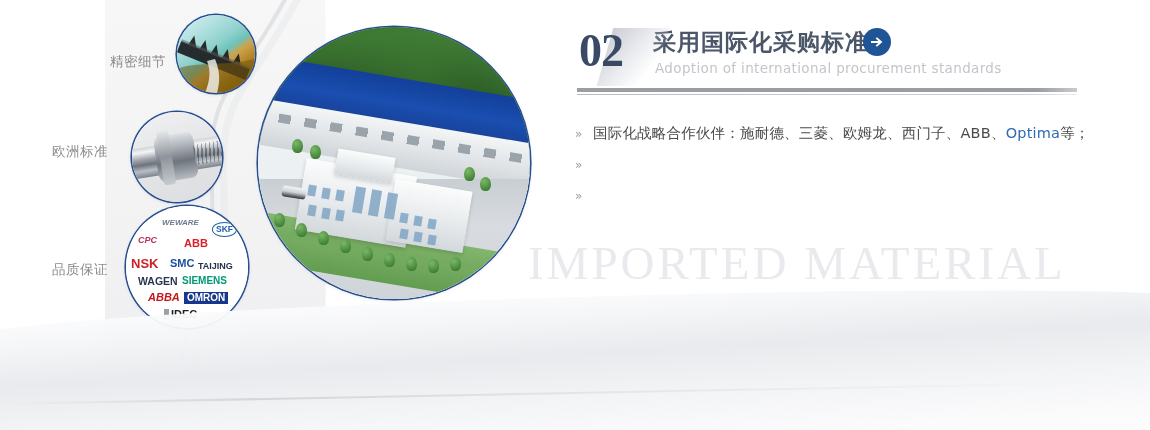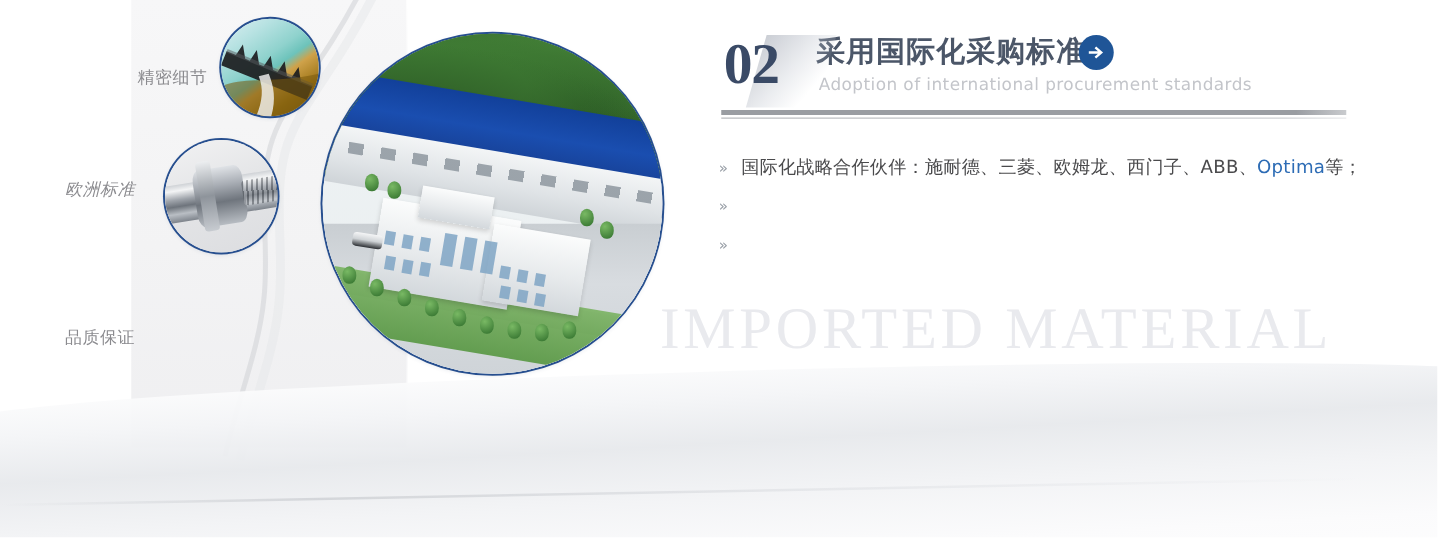--- a/index.html
+++ b/index.html
@@ -36,21 +36,21 @@
 
   
   .swoosh{position:absolute;left:40px;top:0;width:300px;height:370px;pointer-events:none;}
 
   
   .side-label{
     position:absolute;color:#8b8b8f;font-size:13.5px;letter-spacing:.5px;
     font-family:"DejaVu Sans","Liberation Sans",sans-serif;white-space:nowrap;margin-top:32px;
   }
   .lbl-1{left:110px;top:21px;}
-  .lbl-2{left:52px;top:111px;font-style:italic;}
+  .lbl-2{left:52px;top:111px;}
   .lbl-3{left:52px;top:229px;}
 
   
   .circ{position:absolute;border-radius:50%;overflow:hidden;
         box-shadow:0 0 0 1.6px #274f8f, 0 1px 4px rgba(40,60,100,.18);}
 
   
   .c1{left:177px;top:15px;width:78px;height:78px;}
   .c1 .sky{position:absolute;inset:0;
     background:linear-gradient(145deg,#dff0f3 0%,#b7e2e2 22%,#8fd2cd 42%,#6dc3bb 52%,#cfa24a 60%,#9a7214 78%,#6d5009 100%);}
@@ -189,20 +189,37 @@
   </div>
 
   <div class="circ c2">
     <div class="bg"></div>
     <div class="shaft"></div>
     <div class="nut"></div>
     <div class="flange"></div>
     <div class="thread"></div>
   </div>
 
+  <div class="circ c3">
+    <div class="bg"></div>
+    <div id="logo-host" style="position:absolute;inset:0;">
+        <span class="logo" style="left: 36px; top: 13px; font-size: 8px; color: rgb(107, 123, 140); font-style: italic;">WEWARE</span>
+        <span class="logo" style="left: 86px; top: 16px; font-size: 8.5px; color: rgb(27, 95, 176); font-style: normal; border: 1.5px solid rgb(27, 95, 176); border-radius: 50%; padding: 2px 3px;">SKF</span>
+        <span class="logo" style="left: 58px; top: 32px; font-size: 11px; color: rgb(216, 32, 42); font-style: normal;">ABB</span>
+        <span class="logo" style="left: 12px; top: 30px; font-size: 9px; color: rgb(184, 51, 95); font-style: italic;">CPC</span>
+        <span class="logo" style="left: 5px; top: 51px; font-size: 13px; color: rgb(204, 31, 40); font-style: normal;">NSK</span>
+        <span class="logo" style="left: 44px; top: 52px; font-size: 11px; color: rgb(26, 79, 156); font-style: normal;">SMC</span>
+        <span class="logo" style="left: 72px; top: 56px; font-size: 9px; color: rgb(36, 48, 73); font-style: normal;">TAIJING</span>
+        <span class="logo" style="left: 12px; top: 70px; font-size: 10.5px; color: rgb(42, 53, 80); font-style: normal;">WAGEN</span>
+        <span class="logo" style="left: 56px; top: 70px; font-size: 10px; color: rgb(0, 154, 116); font-style: normal;">SIEMENS</span>
+        <span class="logo" style="left: 22px; top: 86px; font-size: 11px; color: rgb(196, 22, 28); font-style: italic;">ABBA</span>
+        <span class="logo" style="left: 58px; top: 86px; font-size: 10px; color: rgb(255, 255, 255); font-style: normal; background: rgb(23, 55, 140); padding: 1px 3px;">OMRON</span>
+        <span class="logo" style="left: 38px; top: 103px; font-size: 11px; color: rgb(29, 29, 31); font-style: normal; border-left: 5px solid rgb(154, 160, 166); padding-left: 2px;">IDEC</span>
+      </div>
+  </div>
 
   <div class="circ c4">
     <div class="f-sky"></div>
     <div class="f-trees"></div>
     <div class="f-roof"></div>
     <div class="f-wall"></div>
     <div class="f-ground"></div>
     <div class="f-road"></div>
     <div class="f-lawn"></div>
     <div class="f-bldg" style="left:42px;top:140px;width:112px;height:72px;transform:rotate(9.5deg);"></div>

